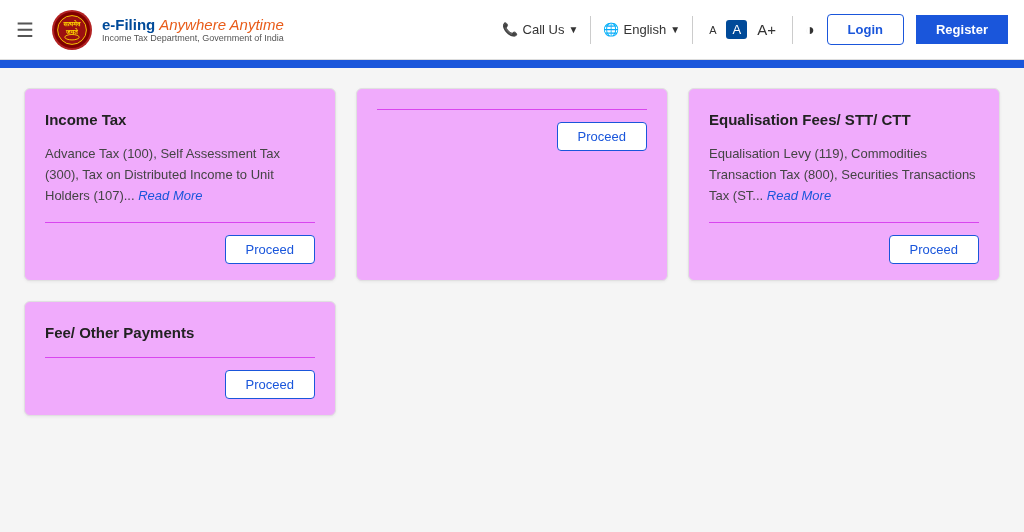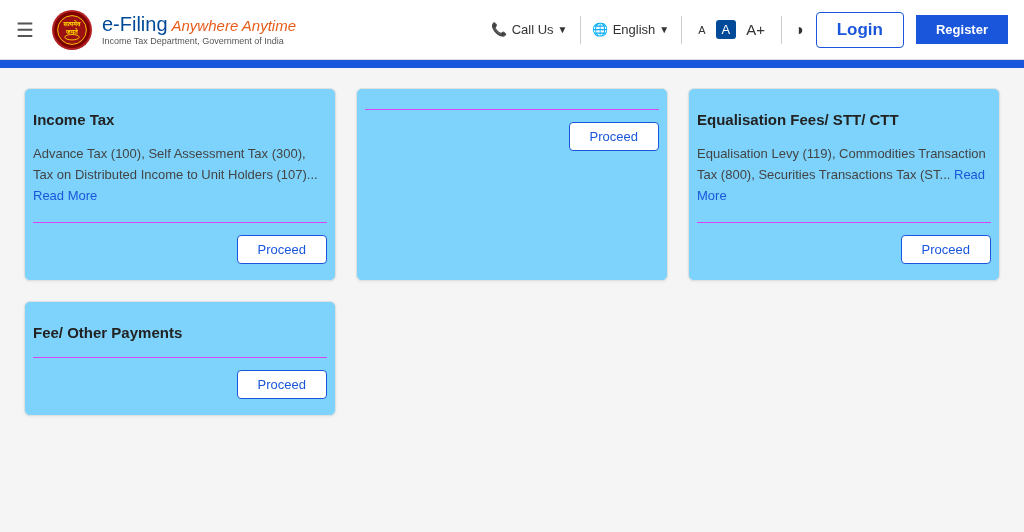--- a/index.html
+++ b/index.html
@@ -91,21 +91,21 @@
     .contrast-btn {
       cursor: pointer;
       font-size: 16px;
     }
     .btn-login {
       border: 1.5px solid #1a56db;
       color: #1a56db;
       background: #fff;
       padding: 7px 20px;
       border-radius: 4px;
-      font-size: 17px;
+      font-size: 13px;
       cursor: pointer;
       font-weight: 600;
     }
     .btn-register {
       background: #1a56db;
       color: #fff;
       padding: 7px 20px;
       border-radius: 0;
       font-size: 13px;
       cursor: pointer;
@@ -124,24 +124,24 @@
     .main-content {
       padding: 20px 24px;
     }
     .cards-grid {
       display: grid;
       grid-template-columns: repeat(3, 1fr);
       gap: 20px;
       max-width: 980px;
     }
     .card {
-      background: #7dd3fc;
+      background: #f0abfc;
       border-radius: 6px;
       border: 1px solid #e0e0e0;
-      padding: 20px 8px 16px;
+      padding: 20px 20px 16px;
       display: flex;
       flex-direction: column;
       box-shadow: 0 1px 3px rgba(0,0,0,0.06);
     }
     .card-title {
       font-size: 15px;
       font-weight: bold;
       color: #222;
       margin-bottom: 14px;
       line-height: 1.4;
@@ -152,20 +152,21 @@
       line-height: 1.6;
       flex: 1;
       margin-bottom: 16px;
     }
     .read-more {
       color: #1a56db;
       cursor: pointer;
       font-size: 13px;
       font-weight: 500;
       text-decoration: none;
+      font-style: italic;
     }
     .card-footer {
       border-top: 1px solid #d946ef;
       padding-top: 12px;
       display: flex;
       justify-content: flex-end;
     }
     .btn-proceed {
       border: 1.5px solid #1a56db;
       color: #1a56db;
@@ -194,21 +195,21 @@
         <circle cx="20" cy="20" r="20" fill="#800000"></circle>
         <circle cx="20" cy="20" r="16" fill="#9b1010" stroke="#ffd700" stroke-width="1"></circle>
         <text x="20" y="16" text-anchor="middle" fill="#ffd700" font-size="7" font-weight="bold">सत्यमेव</text>
         <text x="20" y="24" text-anchor="middle" fill="#ffd700" font-size="7" font-weight="bold">जयते</text>
         <ellipse cx="20" cy="28" rx="8" ry="3" fill="none" stroke="#ffd700" stroke-width="1"></ellipse>
       </svg>
     </div>
 
     <div class="logo-text">
       <div style="display:flex; align-items:baseline; gap:4px;">
-        <span style="font-size:20px; font-weight:normal; color:#004a99;">e-Filing</span>
+        <span style="font-size:15px; font-weight:bold; color:#004a99;">e-Filing</span>
         <span style="font-size:15px; color:#e85c1a; font-style:italic;">Anywhere Anytime</span>
       </div>
       <span style="font-size:9px; color:#555;">Income Tax Department, Government of India</span>
     </div>
   </div>
 
   <div class="header-right">
 
     <div class="call-us">
       <span>📞</span>

